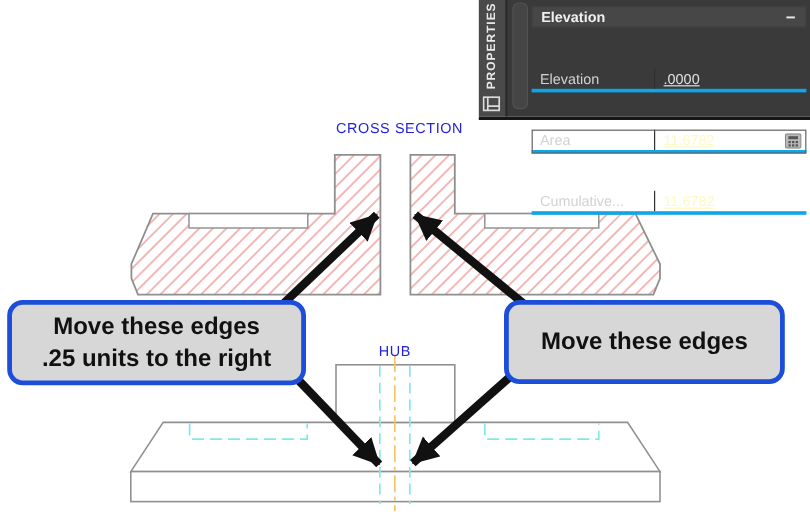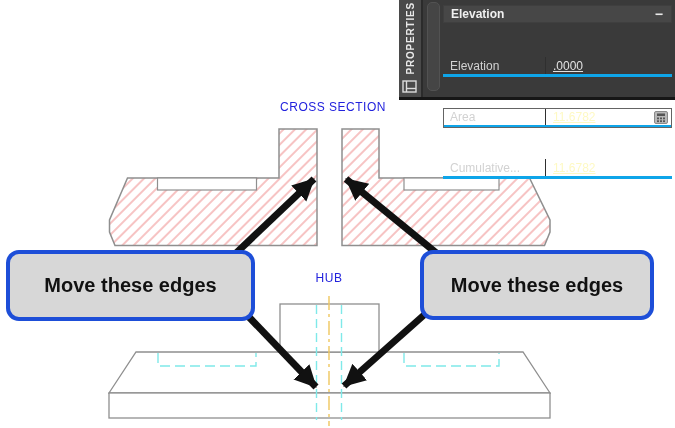--- a/index.html
+++ b/index.html
@@ -8,21 +8,21 @@
     font-family:"Liberation Sans", sans-serif;overflow:hidden;
   }
   .stage{position:absolute;inset:0;}
 
   
   .cad-label{
     position:absolute;color:#2222dd;font-size:12px;letter-spacing:.5px;
     transform:translateX(-50%);white-space:nowrap;
   }
   #cross-section-label{left:333px;top:100px;}
-  #hub-label{left:329px;top:271px;}
+  #hub-label{left:329px;top:286px;}
 
   
   .callout{
     position:absolute;background:#d7d7d7;border:4px solid #1d4ed8;border-radius:13px;
     box-sizing:border-box;color:#111;font-weight:700;font-size:20px;line-height:27px;
     text-align:center;display:flex;flex-direction:column;justify-content:center;
   }
   #callout-left{left:6px;top:250px;width:249px;height:71px;}
   #callout-right{left:420px;top:250px;width:234px;height:70px;}
   .callout span{display:block;white-space:nowrap;}
@@ -122,20 +122,21 @@
     </g>
   </svg>
 
   
   <div class="cad-label" id="cross-section-label">CROSS SECTION</div>
   <div class="cad-label" id="hub-label">HUB</div>
 
   
   <div class="callout" id="callout-left">
     <span>Move these edges</span>
+    <span>.25 units to the right</span>
   </div>
   <div class="callout" id="callout-right">
     <span>Move these edges</span>
   </div>
 
   
   <div class="props-panel">
 
     <div class="props-titlebar">
       <div class="props-title-text">PROPERTIES</div>

